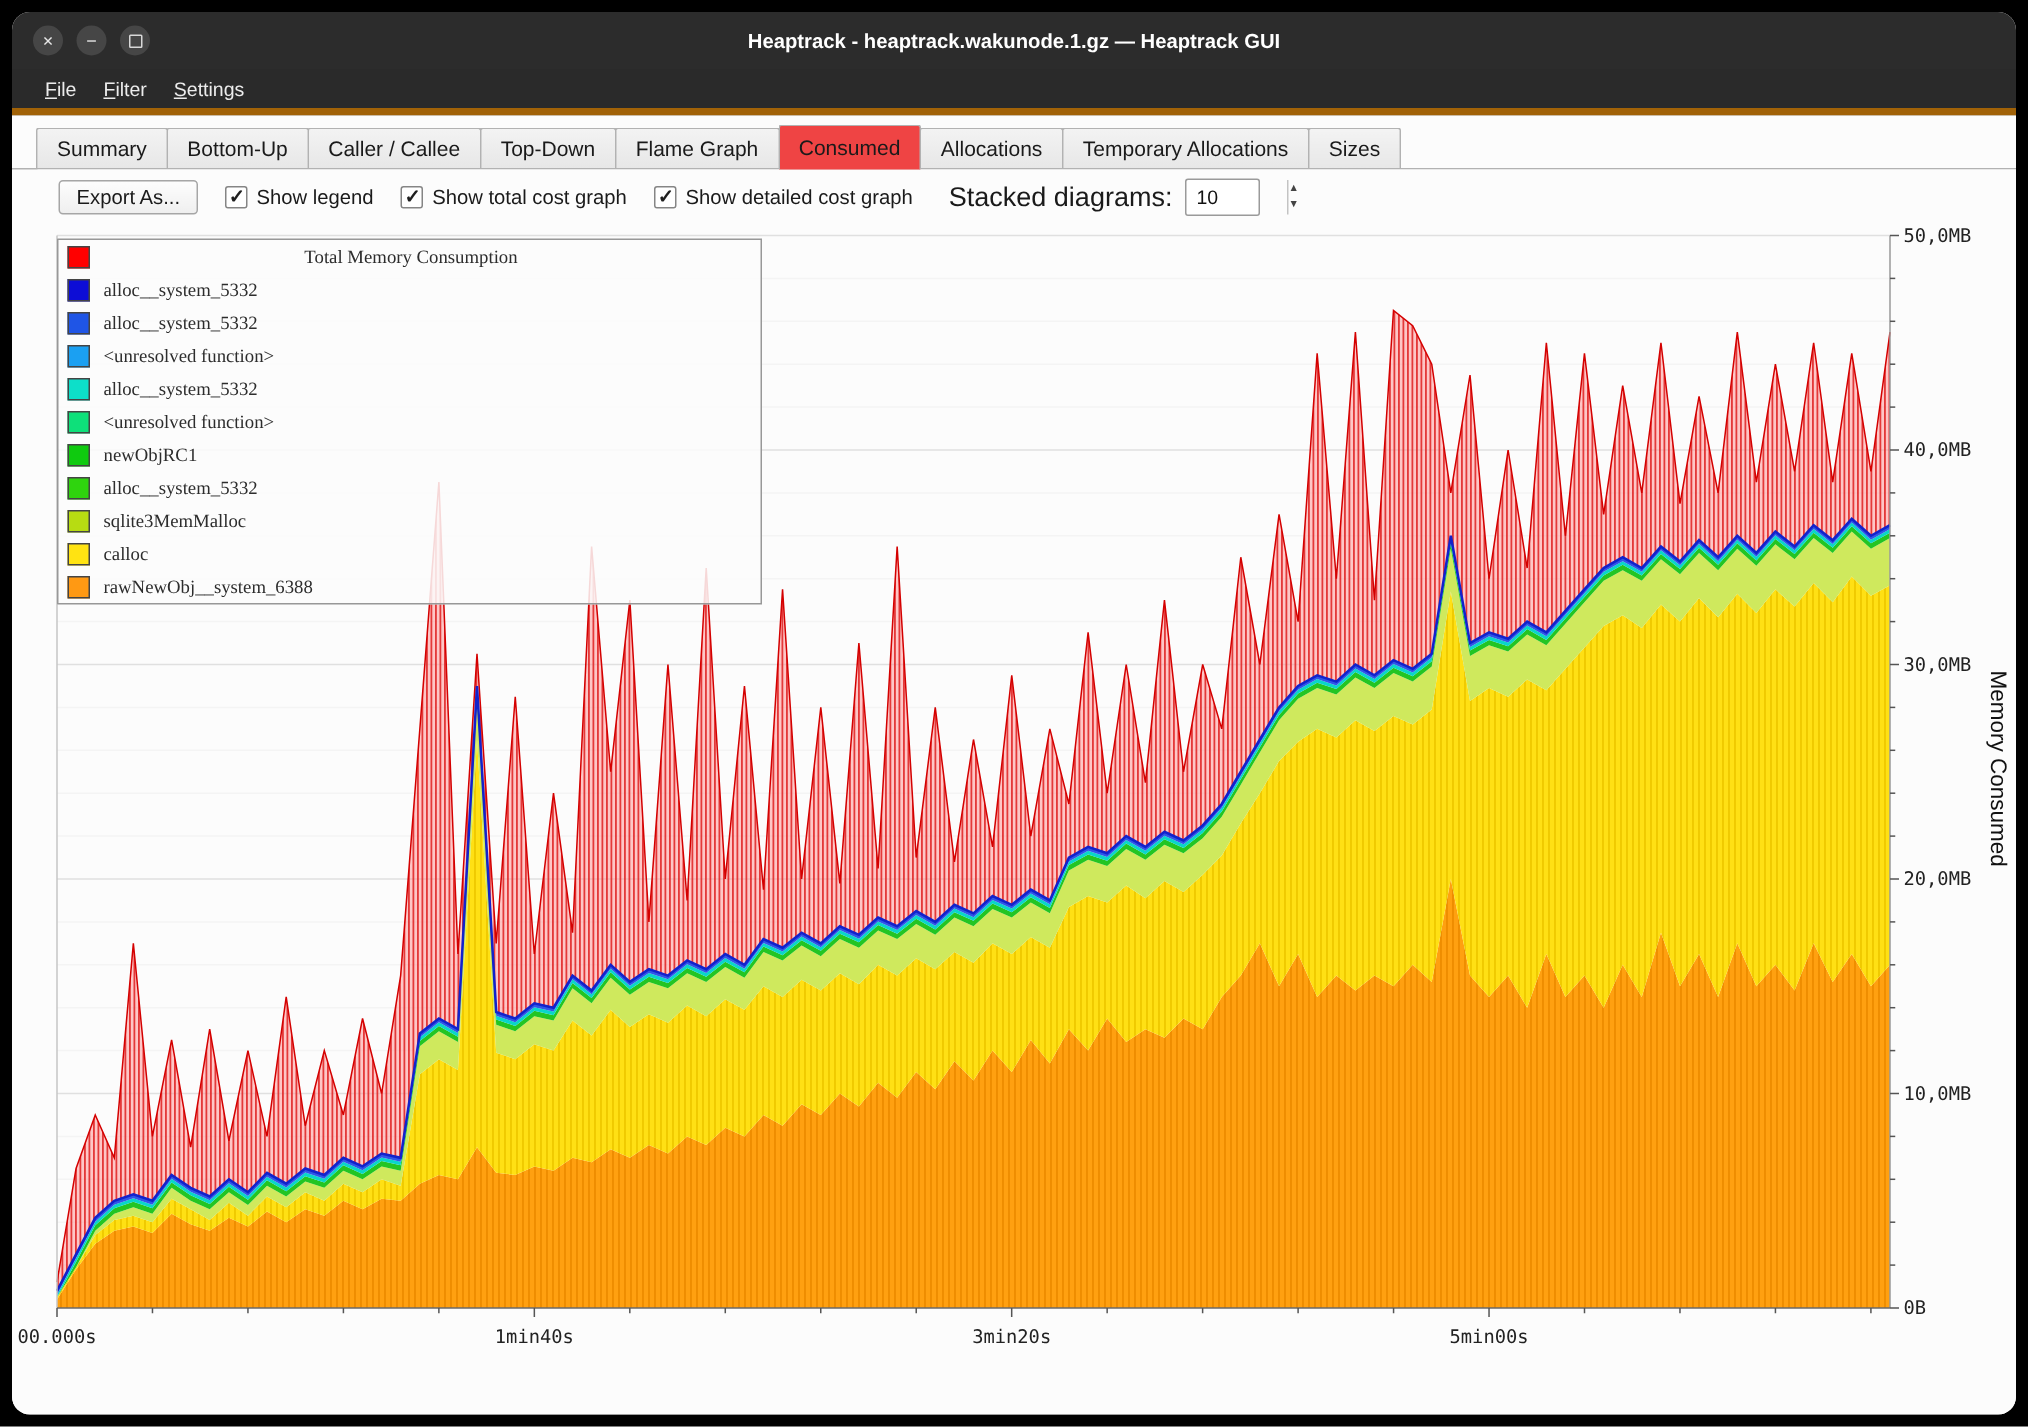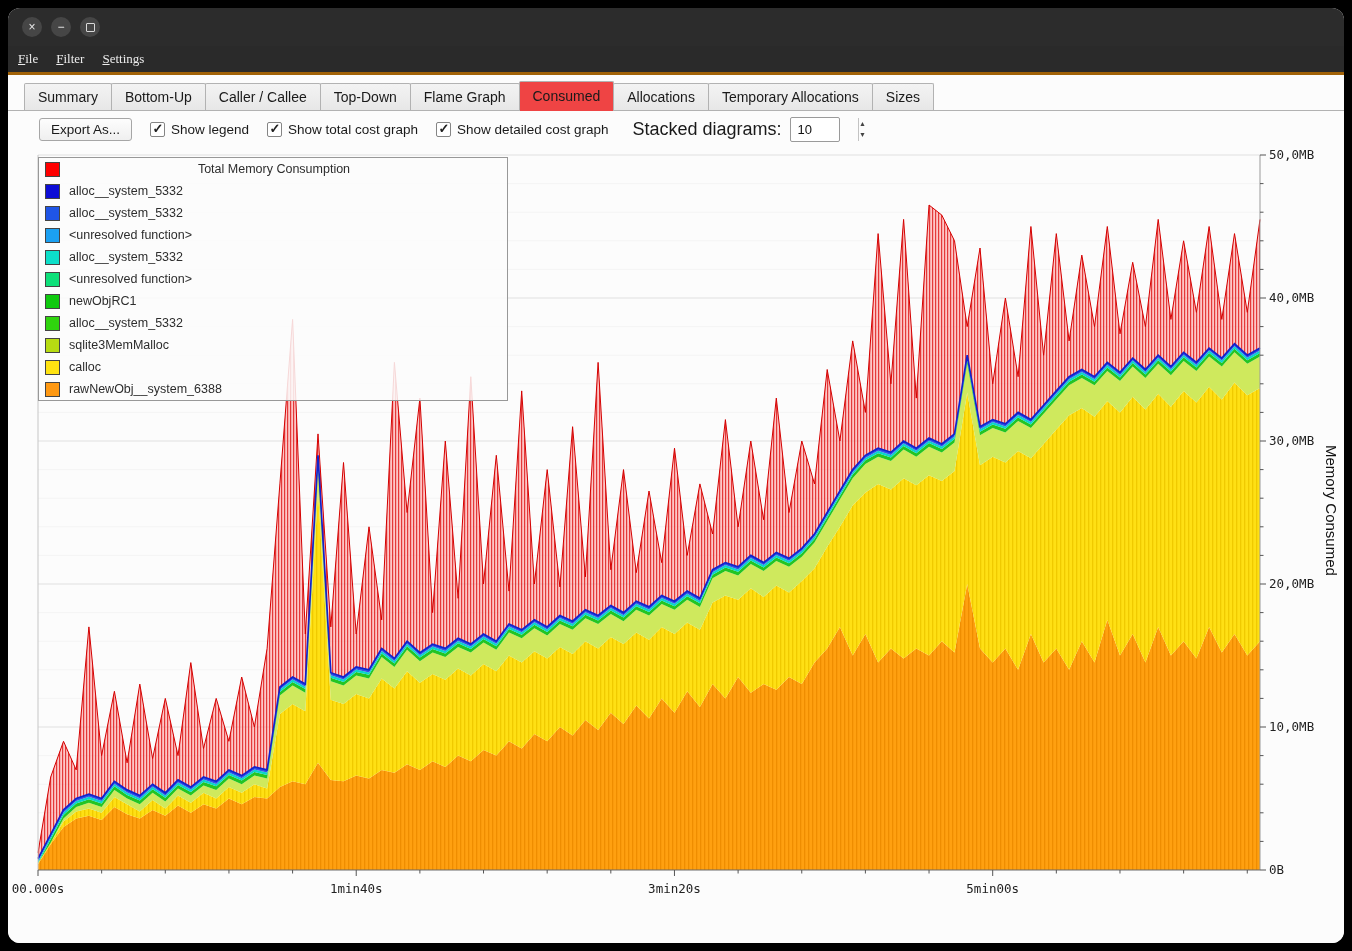--- a/index.html
+++ b/index.html
@@ -12,22 +12,22 @@
   .titlebar{height:38px;background:#2c2c2c;position:relative;flex:0 0 auto;
             display:flex;align-items:center;justify-content:center;}
   .titlebar .title{color:#fff;font-size:13.5px;font-weight:bold;}
   .winbtns{position:absolute;left:14px;top:9px;display:flex;gap:9px;}
   .wbtn{width:20px;height:20px;border-radius:50%;background:#464646;color:#e8e8e8;
         display:flex;align-items:center;justify-content:center;font-size:12px;line-height:1;
         cursor:default;}
   .maxsq{width:7px;height:7px;border:1.5px solid #d8d8d8;border-radius:1px;display:block;}
 
   
-  .menubar{height:26px;background:#2a2a2a;border-bottom:3px solid #a16207;flex:0 0 auto;
-           display:flex;align-items:center;padding-left:1px;font-family:Liberation Serif, serif;}
+  .menubar{height:26px;background:#2a2a2a;border-bottom:5px solid #a16207;flex:0 0 auto;
+           display:flex;align-items:center;padding-left:13px;}
   .menu-item{display:inline-block;color:#ececec;font-size:13px;padding:4px 9px;}
   .menu-item::first-letter{text-decoration:underline;}
 
   
   .tabbar{flex:0 0 auto;display:flex;align-items:flex-end;padding:6px 0 0 16px;
           border-bottom:1px solid #b2b2b2;background:#fcfcfc;}
   .tab{font-size:14px;color:#1a1a1a;background:linear-gradient(#f3f3f3,#e7e7e7);
        border:1px solid #b2b2b2;border-bottom:none;padding:5px 13px 5px 13px;
        margin-right:-1px;border-radius:2px 2px 0 0;white-space:nowrap;}
   .tab.active{background:#ef4444;padding-top:6px;padding-bottom:7px;margin-bottom:-1px;
@@ -53,21 +53,21 @@
   
   .chart-wrap{position:relative;flex:1;background:#fcfcfc;}
   .xlabel{position:absolute;left:30px;width:1222px;top:758px;text-align:center;
           font-size:15px;color:#111;}
   .ylabel{position:absolute;right:4px;top:298px;writing-mode:vertical-rl;
           font-size:15px;color:#111;}
 
   
   .legend{position:absolute;left:30px;top:10px;width:468px;
           background:rgba(251,251,251,0.86);border:1px solid #989898;z-index:5;
-          font-family:Liberation Sans, sans-serif;}
+          font-family:Liberation Serif, serif;}
   .lrow{display:flex;align-items:center;height:22px;gap:9px;padding:0 6px;}
   .swatch{width:13px;height:13px;border:1px solid #444;flex:0 0 auto;}
   .llabel{font-size:12.5px;color:#2d2d2d;white-space:nowrap;}
   .ltitle-text{flex:1;text-align:center;font-size:12.5px;color:#2d2d2d;padding-right:22px;}
 </style>
 </head>
 <body>
 
 <div class="window">
 
@@ -76,20 +76,21 @@
       <span class="wbtn">
           <span>×</span>
         </span>
       <span class="wbtn">
           <span>−</span>
         </span>
       <span class="wbtn">
           <span class="maxsq"></span>
         </span>
     </div>
+    <span class="title">Heaptrack - heaptrack.wakunode.1.gz — Heaptrack GUI</span>
   </div>
 
   <div class="menubar">
     <span class="menu-item">File</span>
     <span class="menu-item">Filter</span>
     <span class="menu-item">Settings</span>
   </div>
 
   <div class="tabbar">
     <span class="tab">Summary</span>

